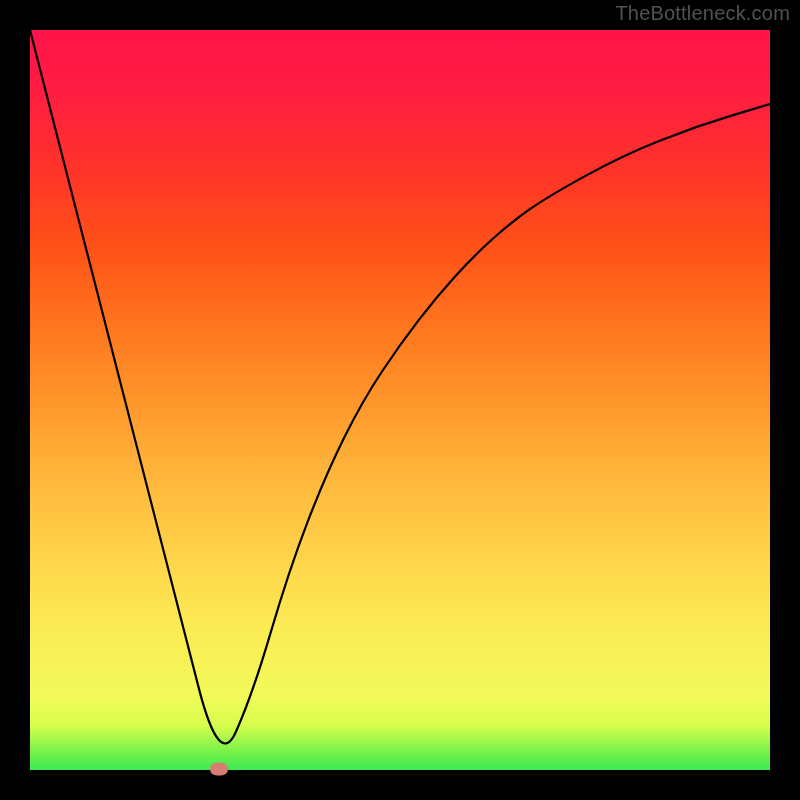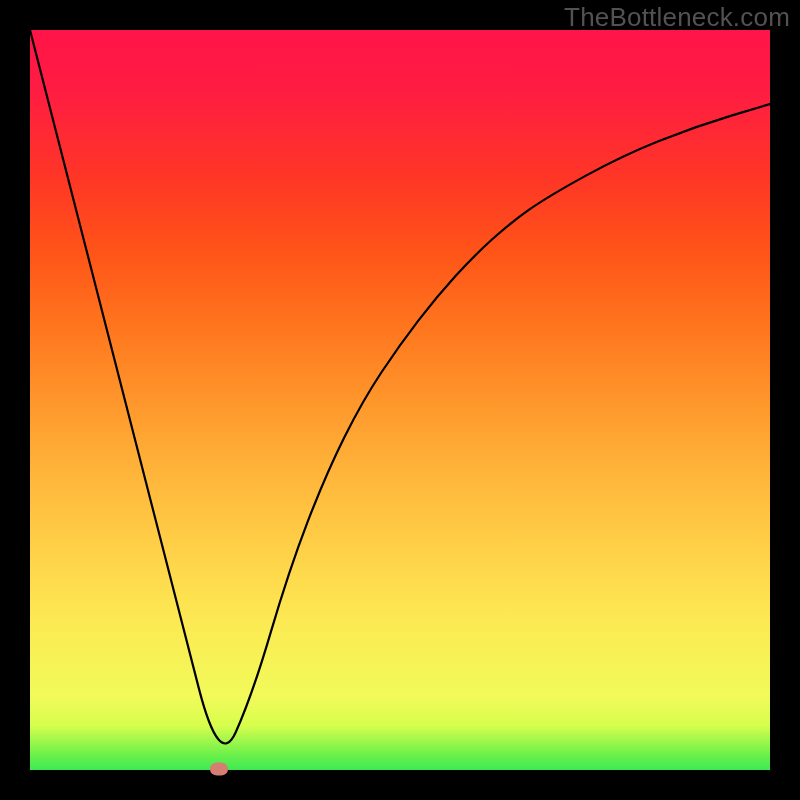--- a/index.html
+++ b/index.html
@@ -15,21 +15,21 @@
     position: relative;
     width: 800px;
     height: 800px;
     background: #000;
   }
   .watermark {
     position: absolute;
     top: 2px;
     right: 10px;
     color: #525252;
-    font-size: 26px;
+    font-size: 20px;
     font-weight: 500;
     letter-spacing: 0.2px;
     z-index: 30;
   }
   .plot-area {
     position: absolute;
     left: 30px;
     top: 30px;
     width: 740px;
     height: 740px;

